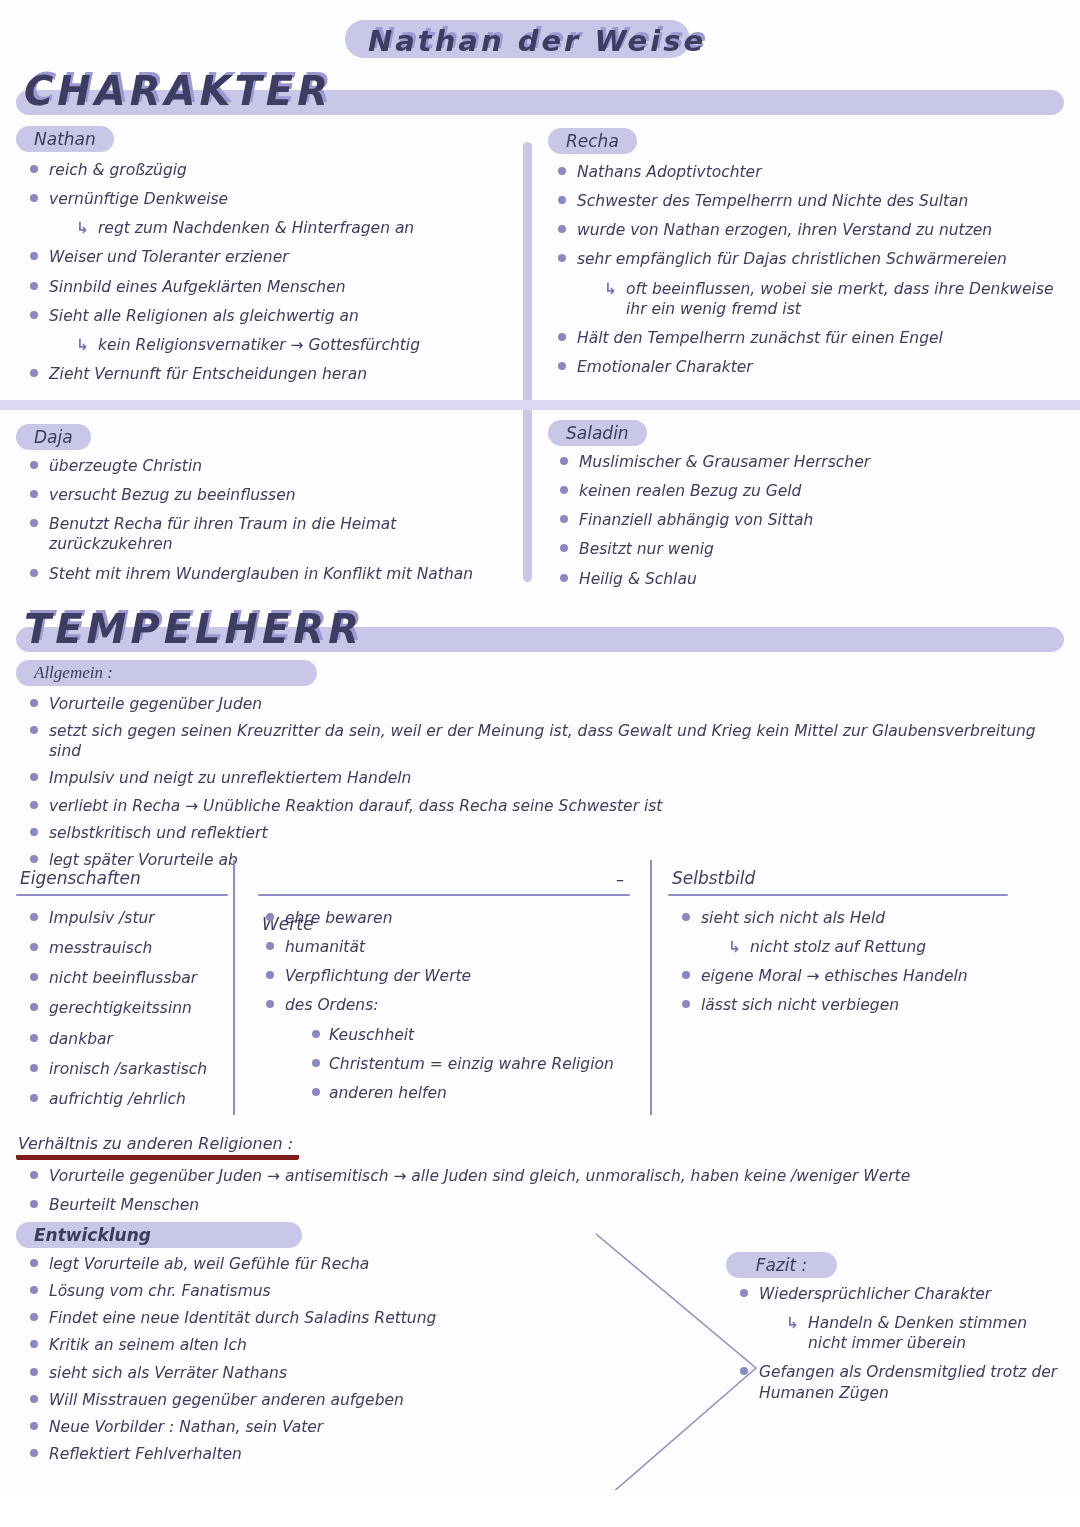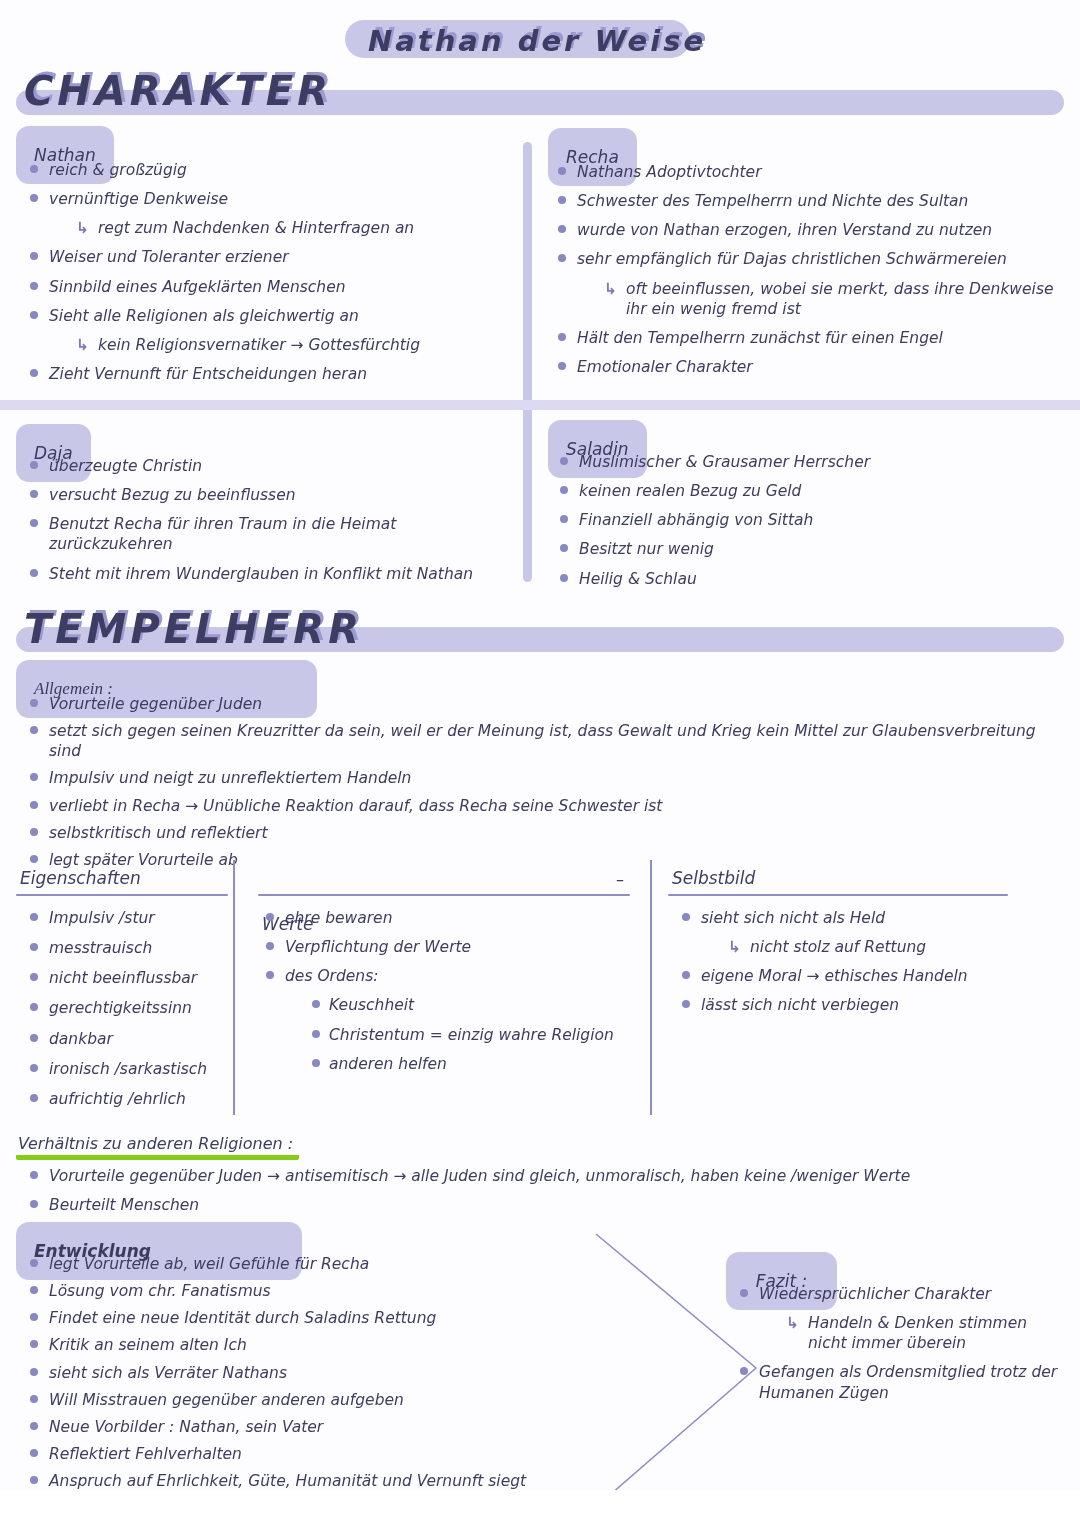--- a/index.html
+++ b/index.html
@@ -15,21 +15,21 @@
 
   .big-h{position:absolute;font-weight:bold;letter-spacing:4px;color:#3d3d63;white-space:nowrap;}
   .big-h.ghost{color:#9b99cf;}
   .bar-1{left:16px;top:90px;width:1048px;height:25px;border-radius:13px;}
   .h-charakter{left:24px;top:68px;font-size:40px;}
   .h-charakter.ghost{left:27px;top:65px;}
   .bar-2{left:16px;top:627px;width:1048px;height:25px;border-radius:13px;}
   .h-tempelherr{left:24px;top:606px;font-size:40px;}
   .h-tempelherr.ghost{left:27px;top:603px;}
 
-  .pill{position:absolute;background:#c9c7e7;border-radius:13px;height:26px;line-height:26px;padding:16px 18px;font-size:17px;color:#3b3b5e;white-space:nowrap;}
+  .pill{position:absolute;background:#c9c7e7;border-radius:13px;height:26px;line-height:26px;padding:0 18px;font-size:17px;color:#3b3b5e;white-space:nowrap;}
   #pill-nathan{left:16px;top:126px;}
   #pill-recha{left:548px;top:128px;}
   #pill-daja{left:16px;top:424px;}
   #pill-saladin{left:548px;top:420px;}
   #pill-allgemein{left:16px;top:660px;min-width:265px;font-family:Liberation Serif, serif;}
   #pill-entwicklung{left:16px;top:1222px;min-width:250px;font-weight:bold;}
   #pill-fazit{left:726px;top:1252px;min-width:75px;text-align:center;}
 
   #vbar{left:523px;top:142px;width:9px;height:440px;border-radius:5px;background:#c9c7e7;}
   #hbar{left:0;top:400px;width:1080px;height:10px;background:#dcdaf2;}
@@ -62,21 +62,21 @@
   .col-underline{position:absolute;height:2px;background:#8f8dc6;border-radius:1px;}
   #u-eig{left:16px;top:894px;width:212px;}
   #u-werte{left:258px;top:894px;width:372px;}
   #u-selb{left:668px;top:894px;width:340px;}
   #werte-dash{position:absolute;left:616px;top:870px;font-size:16px;color:#3d3d60;}
 
   .vline{position:absolute;width:1.5px;background:#8f8dc6;}
   #vl-1{left:233px;top:860px;height:255px;}
   #vl-2{left:650px;top:860px;height:255px;}
 
-  #verh-label{position:absolute;left:16px;top:1134px;font-size:16px;color:#3d3d60;border-bottom:5px solid #84cc16;padding:0 6px 2px 2px;border-radius:2px;white-space:nowrap;}
+  #verh-label{position:absolute;left:16px;top:1134px;font-size:16px;color:#3d3d60;border-bottom:5px solid #7f1d1d;padding:0 6px 2px 2px;border-radius:2px;white-space:nowrap;}
 
   #chevron{position:absolute;left:578px;top:1228px;}
 </style>
 </head>
 <body>
 
 <div class="page">
 
   <div class="hl title-capsule"></div>
   <div class="page-title ghost">Nathan der Weise</div>
@@ -274,20 +274,24 @@
         <span class="txt">aufrichtig /ehrlich</span>
       </div>
     </div>
   <div class="list" id="list-werte">
       <div class="note-item">
         <span class="dot"></span>
         <span class="txt">ehre bewaren</span>
       </div>
       <div class="note-item">
         <span class="dot"></span>
+        <span class="txt">humanität</span>
+      </div>
+      <div class="note-item">
+        <span class="dot"></span>
         <span class="txt">Verpflichtung der Werte</span>
       </div>
       <div class="note-item">
         <span class="dot"></span>
         <span class="txt">des Ordens:</span>
       </div>
       <div class="note-sub">
         <span class="dot"></span>
         <span class="txt">Keuschheit</span>
       </div>
@@ -357,24 +361,20 @@
         <span class="dot"></span>
         <span class="txt">Will Misstrauen gegenüber anderen aufgeben</span>
       </div>
       <div class="note-item">
         <span class="dot"></span>
         <span class="txt">Neue Vorbilder : Nathan, sein Vater</span>
       </div>
       <div class="note-item">
         <span class="dot"></span>
         <span class="txt">Reflektiert Fehlverhalten</span>
-      </div>
-      <div class="note-item">
-        <span class="dot"></span>
-        <span class="txt">Anspruch auf Ehrlichkeit, Güte, Humanität und Vernunft siegt</span>
       </div>
     </div>
 
   <svg id="chevron" width="200" height="285" viewBox="0 0 200 285">
     <polyline points="18,6 178,140 18,279" fill="none" stroke="#8f8dc6" stroke-width="1.5"></polyline>
   </svg>
 
   <div class="pill" id="pill-fazit">Fazit  :</div>
   <div class="list" id="list-fazit">
       <div class="note-item">

